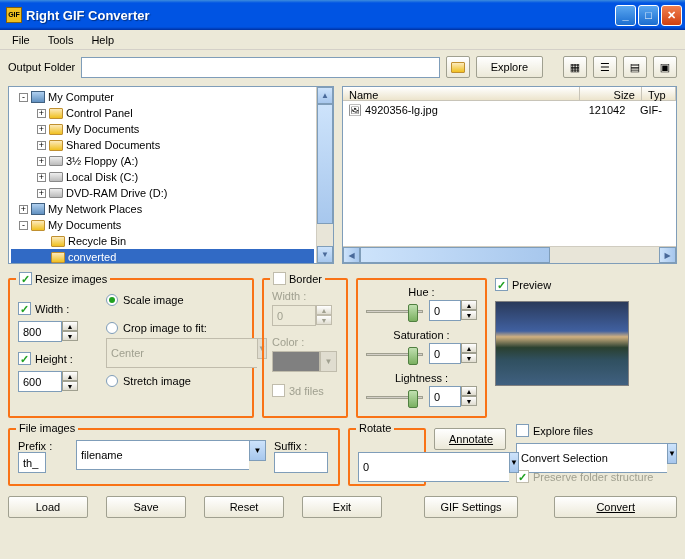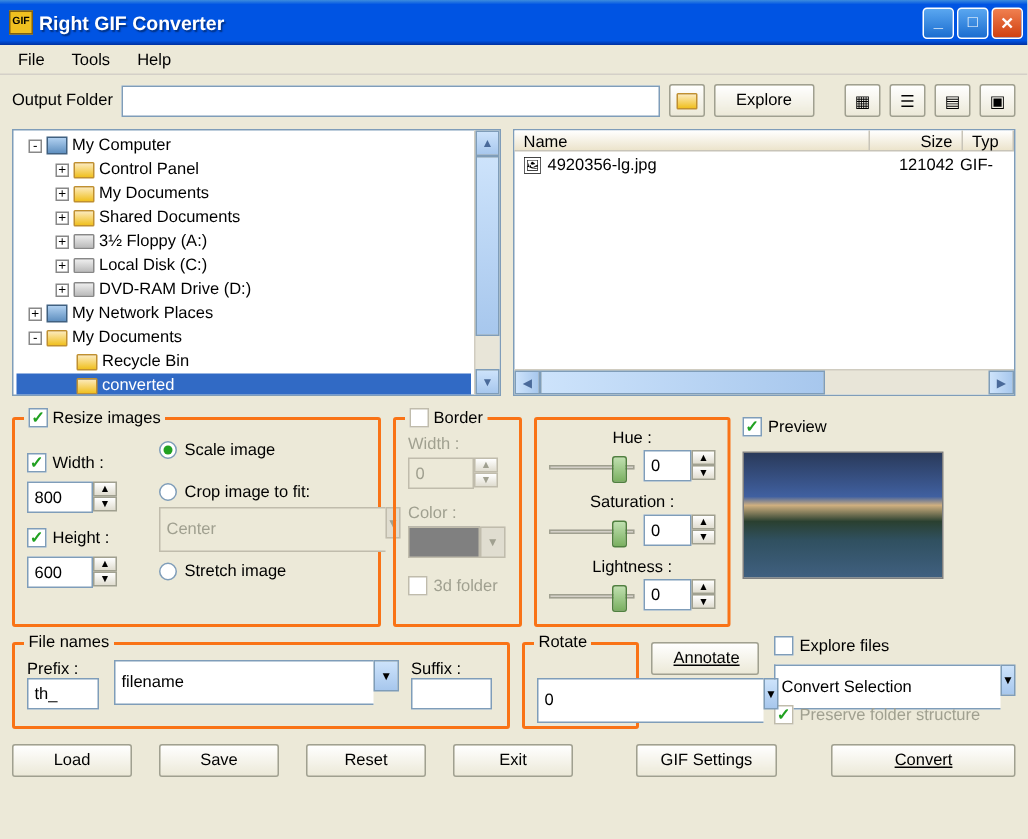--- a/index.html
+++ b/index.html
@@ -206,21 +206,21 @@
   <div class="filepanel">
     <div class="filehdr">
       <span style="flex:1">Name</span>
       <span style="width:62px;text-align:right">Size</span>
       <span style="width:34px">Typ</span>
     </div>
     <div style="flex:1" id="filelist">
           <div class="filerow">
             <span class="ticon">🖼</span>
             <span style="flex:1">4920356-lg.jpg</span>
-            <span style="width:62px;text-align:right">121042</span>
+            <span style="width:62px;text-align:center">121042</span>
             <span style="width:34px">GIF-</span>
           </div>
         </div>
     <div class="scrollbar-h">
       <div class="sbtn-h">◀</div>
       <div class="sthumb-h"></div>
       <div style="flex:1"></div>
       <div class="sbtn-h">▶</div>
     </div>
   </div>
@@ -294,21 +294,21 @@
         </div>
     <div>Color :</div>
     <div style="display:flex;margin:3px 0 12px">
           <div class="colorwell disabled"></div>
           <div class="combo disabled" style="width:17px">
             <div class="cbtn">▼</div>
           </div>
         </div>
     <div style="display:flex;align-items:center;gap:4px">
           <span class="checkbox"></span>
-          <span>3d folder</span>
+          <span>3d files</span>
         </div>
   </div>
 
   <div class="groupbox" style="width:131px;height:140px">
     <div style="text-align:center;margin-top:-4px">Hue :</div>
     <div style="display:flex;align-items:center;gap:6px;margin:2px 0 8px">
           <div class="slider">
             <div class="track"></div>
             <div class="thumb"></div>
           </div>
@@ -355,24 +355,24 @@
           <span class="checkbox checked"></span>
           <span>Preview</span>
         </div>
     <div class="preview-img"></div>
   </div>
 </div>
 
 <div style="display:flex;gap:8px;margin-top:4px">
   <div class="groupbox" style="width:332px;height:58px">
     <div class="grouplabel" style="top:-8px">
-          <span>File names</span>
+          <span>File images</span>
         </div>
     <div style="display:flex;gap:8px">
-      <div style="width:50px"><div>Prefix :</div><input class="textinput" style="width: 48px;" value="th_"></div>
+      <div style="width:50px"><div>Prefix :</div><input class="textinput" style="width: 28px;" value="th_"></div>
       <div style="flex:1">
             <div class="combo">
               <input value="filename" style="">
               <div class="cbtn">▼</div>
             </div>
           </div>
       <div style="width:56px"><div>Suffix :</div><input class="textinput" style="width: 54px;" value=""></div>
     </div>
   </div>
   <div class="groupbox" style="width:78px;height:58px">

